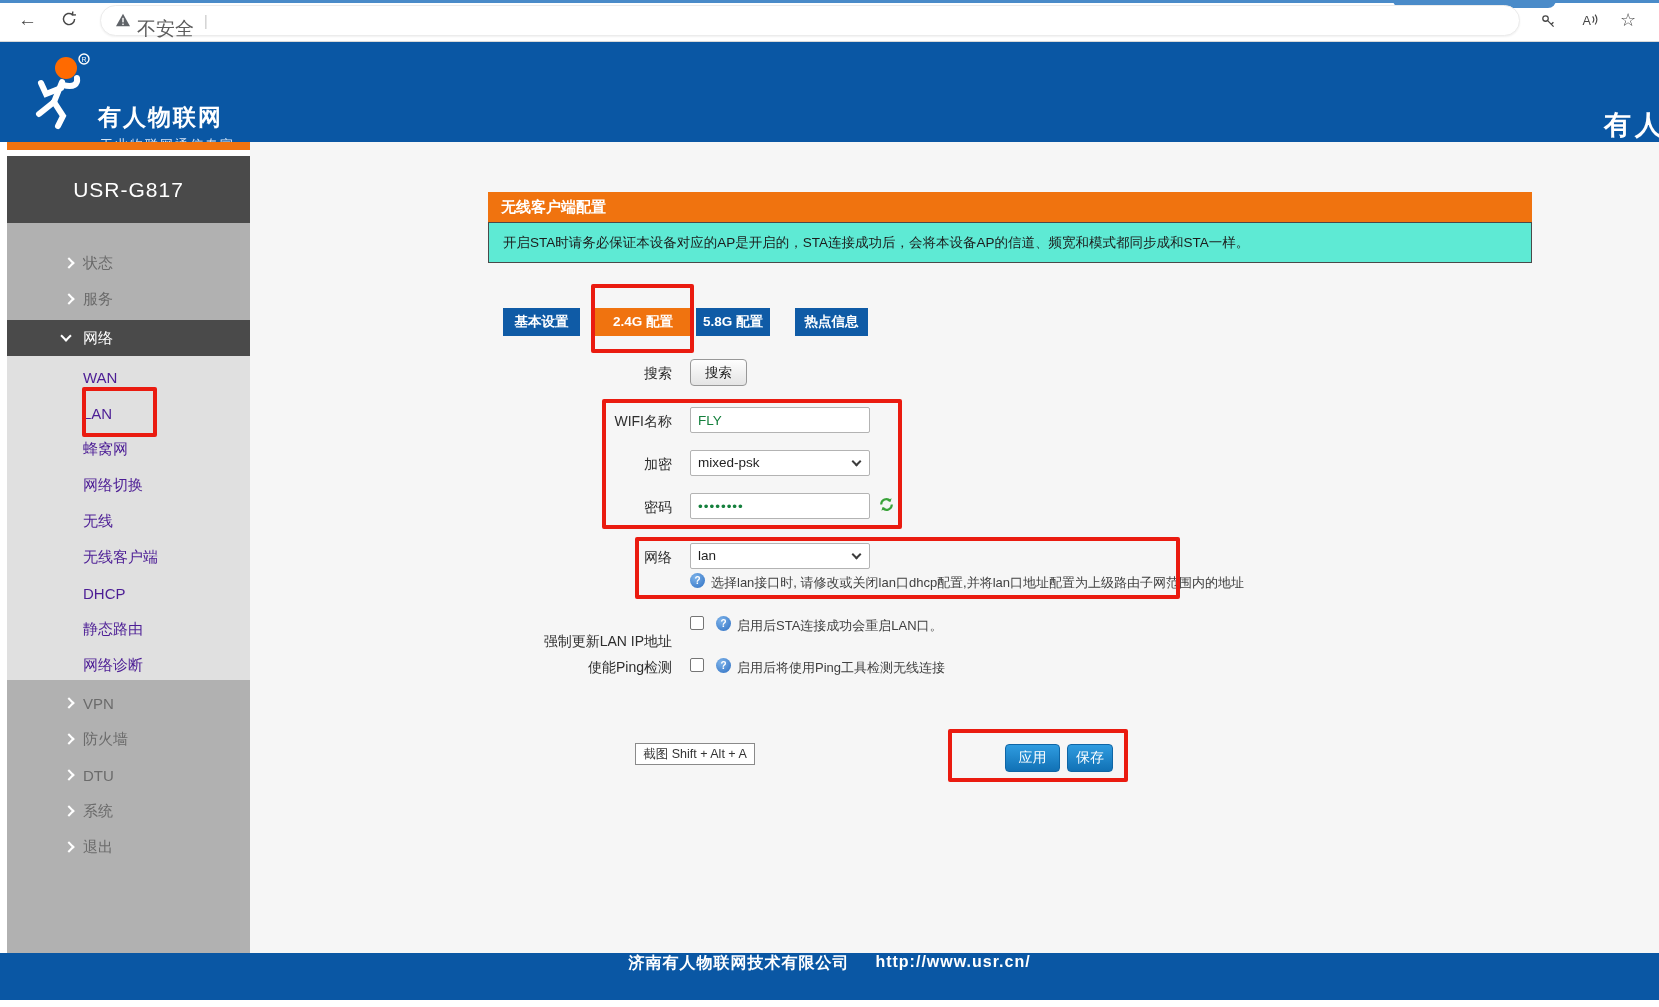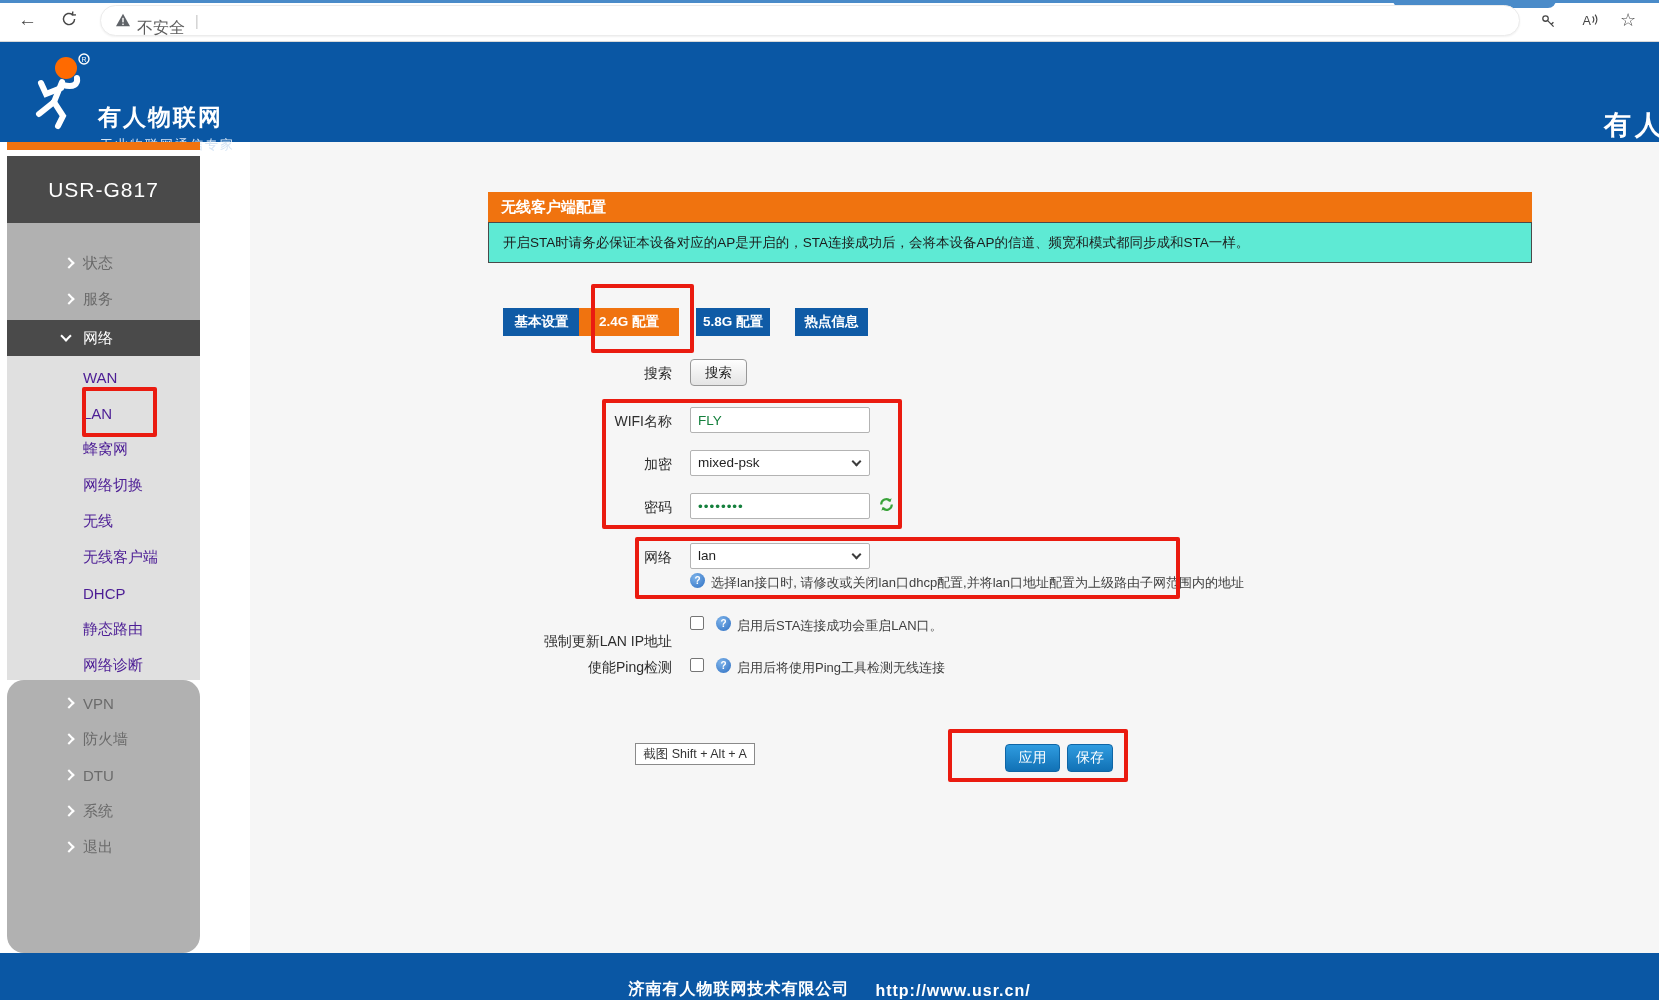--- a/index.html
+++ b/index.html
@@ -6,41 +6,41 @@
   body { font-family:"Liberation Sans","DejaVu Sans",sans-serif; background:#fff; }
   .stage { position:relative; width:1659px; height:1007px; background:#fff; overflow:hidden; }
   .abs { position:absolute; }
 
   
   .browser-bar { position:absolute; top:0; left:0; width:1659px; height:42px; background:#fff; border-bottom:1px solid #d8d8d8; }
   .tab-strip { position:absolute; top:0; left:0; width:1659px; height:3px; background:#4a8bc9; }
   .tab-blob { position:absolute; top:0; left:1393px; width:163px; height:8px; background:#4a8bc9; border-radius:0 0 9px 9px; }
   .nav-ico { position:absolute; top:8px; font-size:19px; color:#474747; line-height:24px; cursor:pointer; }
   .addr-pill { position:absolute; top:5px; left:100px; width:1420px; height:31px; background:#fff; border:1px solid #ececec; border-radius:16px; box-shadow:0 1px 2px rgba(0,0,0,.06); display:flex; align-items:center; padding-left:14px; }
-  .addr-sec { color:#5d5d5d; font-size:16px; margin-left:6px;margin-top:16px; }
+  .addr-sec { color:#5d5d5d; font-size:19px; margin-left:6px;margin-top:16px; }
   .addr-div { color:#c9c9c9; margin:0 10px; font-size:14px; }
   .addr-url { color:#262626; font-size:13.5px; letter-spacing:.1px; }
 
   
   .app-header { position:absolute; top:42px; left:0; width:1659px; height:100px; background:#0a57a4; }
   .brand-title { position:absolute; left:98px; top:60px; color:#fff; font-size:23px; font-weight:bold; letter-spacing:2px; }
   .brand-sub { position:absolute; left:100px; top:94px; color:#d5e4f4; font-size:13px; letter-spacing:2px; }
   .hdr-watermark { position:absolute; left:1604px; top:65px; color:#fff; font-size:27px; font-weight:600; letter-spacing:4px; white-space:nowrap; }
   .hdr-nub { position:absolute; left:1648px; top:110px; width:11px; height:14px; background:#2b76c8; }
 
   
-  .sidebar { position:absolute; left:7px; top:142px; width:193px; height:811px; display:flex; flex-direction:column; }
+  .sidebar { position:absolute; left:7px; top:142px; width:243px; height:811px; display:flex; flex-direction:column; }
   .sb-orange { height:8px; background:#f0730f; }
   .sb-gap { height:6px; background:#fff; }
   .sb-header { height:67px; background:#4a4a4a; color:#fff; font-size:21px; letter-spacing:1px; display:flex; align-items:center; justify-content:center; }
   .sb-gray { background:#b1b1b1; }
   .sb-light { background:#e0e0e0; }
   .sec-top { height:97px; padding-top:22px; }
   .sec-sub { height:324px; padding-top:3px; }
-  .sec-bot { flex:1; padding-top:5px;border-radius:17px; }
+  .sec-bot { flex:1; padding-top:5px; }
   .sb-item { height:36px; display:flex; align-items:center; position:relative; cursor:pointer; }
   .sb-item .chev { position:absolute; left:58px; }
   .sb-item .lbl { position:absolute; left:76px; font-size:15px; color:#6b6b6b; }
   .sb-item.lvl2 .lbl { color:#4c1d95; }
   .sb-active { height:36px; background:#4a4a4a; display:flex; align-items:center; position:relative; cursor:pointer; }
   .sb-active .chev { position:absolute; left:55px; }
   .sb-active .lbl { position:absolute; left:76px; font-size:15px; color:#fff; }
   .chev { width:8px; height:8px; border-top:2px solid #fff; border-right:2px solid #fff; display:inline-block; }
   .chev.r { transform:rotate(45deg); }
   .chev.d { transform:rotate(135deg); margin-top:-4px; }
@@ -62,21 +62,21 @@
   .help-ico { position:absolute; width:15px; height:15px; border-radius:50%; background:radial-gradient(circle at 35% 30%, #7db3ea, #2e6fc2); color:#fff; font-size:10px; font-weight:bold; text-align:center; line-height:15px; }
   .hint-txt { position:absolute; color:#404040; font-size:13px; white-space:nowrap; }
 
   .tip-box { position:absolute; left:635px; top:743px; width:120px; height:22px; background:#fff; border:1px solid #8a8a8a; color:#333; font-size:12.5px; display:flex; align-items:center; justify-content:center; white-space:nowrap; }
   .btn-blue { position:absolute; top:744px; height:28px; background:linear-gradient(#2f9ce0,#1171b5); border:1px solid #0f66a6; border-radius:4px; color:#fff; font-size:14px; display:flex; align-items:center; justify-content:center; cursor:pointer; }
 
   
   .anno { position:absolute; border:4px solid #ea1b10; border-radius:2px; pointer-events:none; }
 
   
-  .page-footer { position:absolute; left:0; top:953px; width:1659px; height:47px; background:#0a57a4; display:flex; align-items:flex-end; justify-content:center; gap:26px; }
+  .page-footer { position:absolute; left:0; top:953px; width:1659px; height:47px; background:#0a57a4; display:flex; align-items:flex-start; justify-content:center; gap:26px; }
   .page-footer span { color:#fff; font-size:16px; font-weight:bold; letter-spacing:1px; }
 </style>
 </head>
 <body>
 
 <div class="stage">
 
   <div class="browser-bar">
     <div class="tab-strip"></div>
     <div class="tab-blob"></div>
@@ -208,21 +208,21 @@
         </div>
     </div>
   </aside>
 
   <div class="main-bg"></div>
 
   <div class="page-title-bar">无线客户端配置</div>
   <div class="notice-box">开启STA时请务必保证本设备对应的AP是开启的，STA连接成功后，会将本设备AP的信道、频宽和模式都同步成和STA一样。</div>
 
   <div class="tab" style="left:503px; width:77px;">基本设置</div>
-  <div class="tab active" style="left:579px; width:100px;">2.4G 配置</div>
+  <div class="tab active" style="left:593px; width:100px;">2.4G 配置</div>
   <div class="tab" style="left:696px; width:74px;">5.8G 配置</div>
   <div class="tab" style="left:795px; width:73px;">热点信息</div>
 
   <span class="f-label" style="top:365px;">搜索</span>
   <div class="btn-gray">搜索</div>
 
   <span class="f-label" style="top:413px;">WIFI名称</span>
   <input class="t-input" style="top: 407px;" value="FLY">
 
   <span class="f-label" style="top:456px;">加密</span>

